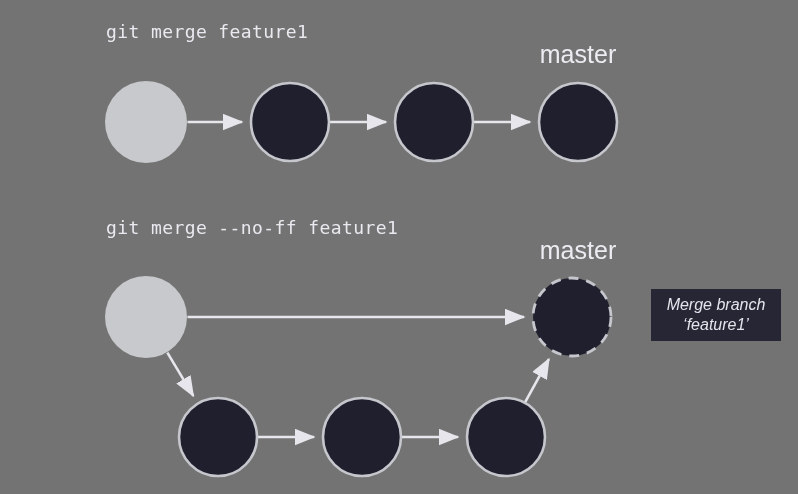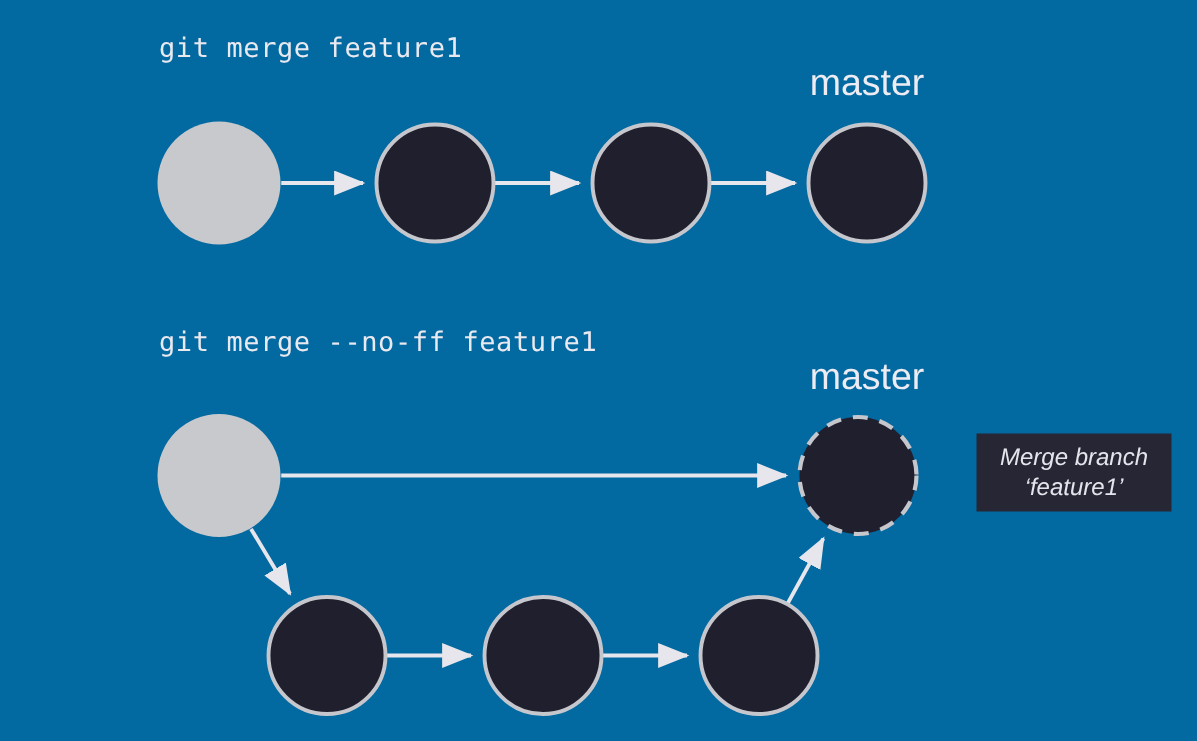--- a/index.html
+++ b/index.html
@@ -11,21 +11,21 @@
   body {
     width: 798px;
     height: 494px;
     overflow: hidden;
     font-family: "Liberation Sans", sans-serif;
   }
   #diagram-root {
     position: relative;
     width: 798px;
     height: 494px;
-    background: #0369a1;
+    background: #737373;
   }
   svg.diagram {
     position: absolute;
     top: 0;
     left: 0;
     width: 798px;
     height: 494px;
     display: block;
   }
   text.cmd-label {

